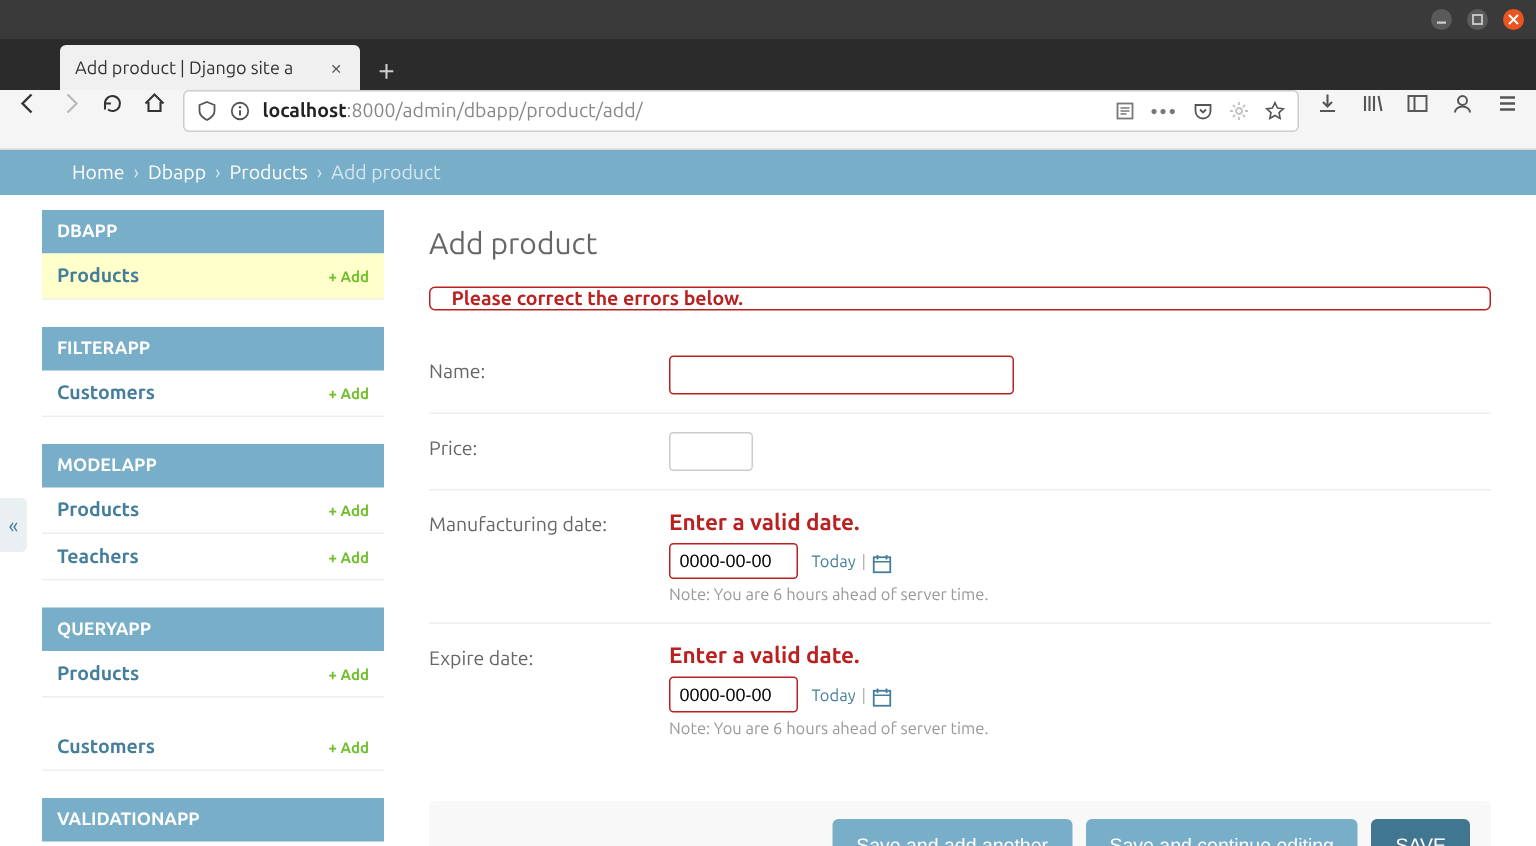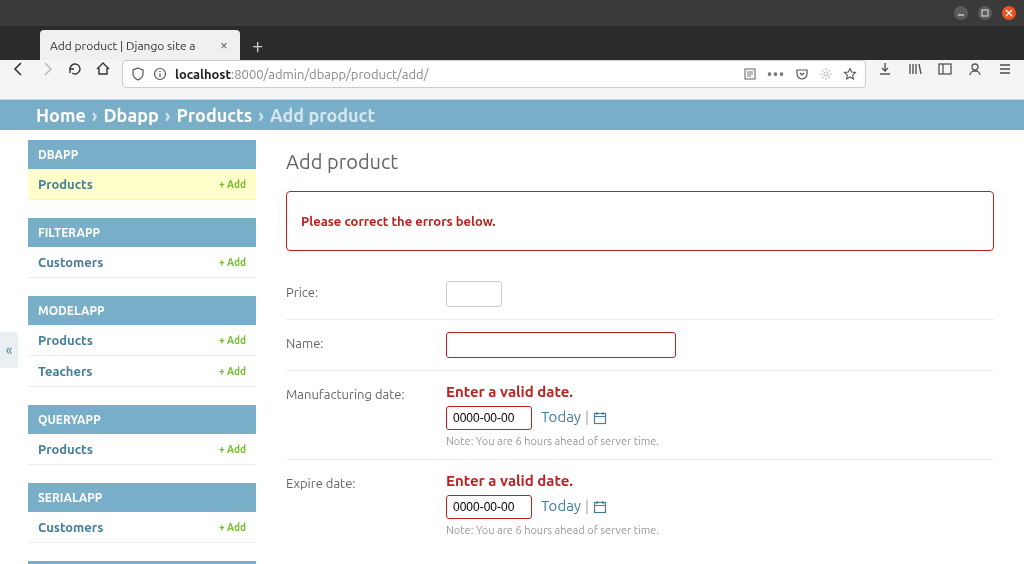--- a/index.html
+++ b/index.html
@@ -31,21 +31,21 @@
   .url-host { font-weight: bold; color: #222; }
   .url-rest { color: #888; }
   .urlbar-actions { display: flex; gap: 10px; align-items: center; color: #888; }
   .tool-actions { display: flex; gap: 12px; align-items: center; color: #555; }
   .tool-actions .ico { width: 18px; height: 18px; display: flex; align-items: center; justify-content: center; }
   
   
   .page { background: #fff; height: calc(564px - 26px - 34px - 40px); overflow: hidden; position: relative; }
   
   
-  .breadcrumbs { background: #79aec8; color: #fff; height: 30px; padding: 0 40px 0 36px; display: flex; align-items: center; font-size: 18px; font-weight: bold; }
+  .breadcrumbs { background: #79aec8; color: #fff; height: 30px; padding: 0 40px 0 48px; display: flex; align-items: center; font-size: 13px; }
   .breadcrumbs a { color: #fff; text-decoration: none; }
   .breadcrumbs .sep { padding: 0 6px; color: #d4e6ef; }
   .breadcrumbs .current { color: #d4e6ef; }
   
   
   .collapse-handle { position: absolute; left: 0; top: 50%; width: 18px; height: 36px; background: #eaeff2; display: flex; align-items: center; justify-content: center; color: #447e9b; font-size: 14px; border-radius: 0 4px 4px 0; z-index: 5; }
   
   
   .layout { display: flex; height: calc(100% - 30px); }
   .sidebar { width: 236px; padding: 10px 0 10px 8px; overflow-y: auto; margin-left: 20px; }
@@ -57,33 +57,33 @@
   .app-row.active { background: #ffffcc; }
   .app-row a.model { color: #447e9b; font-weight: bold; text-decoration: none; }
   .app-row .add { color: #70bf2b; font-size: 10px; font-weight: bold; text-decoration: none; }
   .app-row .add .plus { color: #70bf2b; font-weight: bold; }
   
   .content { flex: 1; padding: 20px 30px; overflow-y: auto; }
   .content::-webkit-scrollbar { width: 10px; }
   .content::-webkit-scrollbar-thumb { background: #a9a9a9; border-radius: 5px; }
   .content h1 { font-size: 20px; font-weight: normal; color: #666; margin-bottom: 18px; }
   
-  .errornote { border: 1px solid #ba2121; color: #ba2121; background: #fff; padding: 22px 14px; font-size: 13px; font-weight: bold; border-radius: 4px; margin-bottom: 18px; }
+  .errornote { border: 1px solid #ba2121; color: #ba2121; background: #fff; padding: 0 14px; font-size: 13px; font-weight: bold; border-radius: 4px; margin-bottom: 18px; }
   
   .form-row { display: flex; align-items: flex-start; padding: 12px 0; border-bottom: 1px solid #eee; font-size: 13px; }
   .form-row.noborder { border-bottom: none; }
   .form-row label { width: 160px; color: #666; padding-top: 4px; }
   .form-row .field { flex: 1; }
   .errmsg { color: #ba2121; font-size: 15px; margin-bottom: 6px; font-weight: bold; }
   .helptext { color: #999; font-size: 11px; margin-top: 5px; }
   
   input.vTextField { width: 230px; height: 26px; border: 1px solid #ba2121; border-radius: 3px; padding: 2px 6px; font-size: 13px; }
   input.vNumField { width: 56px; height: 26px; border: 1px solid #ccc; border-radius: 3px; padding: 2px 4px; font-size: 13px; }
   input.vDateField { width: 86px; height: 24px; border: 1px solid #ba2121; border-radius: 3px; padding: 2px 6px; font-size: 12px; }
-  .date-actions { display: inline-flex; align-items: flex-end; gap: 4px; margin-left: 6px; font-size: 15px; }
+  .date-actions { display: inline-flex; align-items: flex-start; gap: 4px; margin-left: 6px; font-size: 11px; }
   .date-actions a { color: #447e9b; text-decoration: none; }
   .date-actions .divider { color: #aaa; }
   .cal-icon { color: #447e9b; }
   
   .submit-row { background: #f8f8f8; padding: 12px 14px; text-align: right; margin-top: 30px; border-radius: 4px; }
   .submit-row .btn { display: inline-block; background: #79aec8; color: #fff; border: none; padding: 10px 16px; font-size: 13px; border-radius: 4px; margin-left: 6px; cursor: pointer; }
   .submit-row .btn.default { background: #417690; }
   
   svg { display: block; }
 </style>
@@ -258,46 +258,45 @@
           </div>
         </div>
         <div class="app-group">
           <div class="app-header">QUERYAPP</div>
           <div class="app-row">
             <a class="model" href="#">Products</a>
             <a class="add" href="#"><span class="plus">+</span> Add</a>
           </div>
         </div>
         <div class="app-group">
-          <div class="app-header">SERIALAPP</div>
           <div class="app-row">
             <a class="model" href="#">Customers</a>
             <a class="add" href="#"><span class="plus">+</span> Add</a>
           </div>
         </div>
         <div class="app-group">
           <div class="app-header">VALIDATIONAPP</div>
         </div>
       </div>
 
     <div class="content">
       <h1>Add product</h1>
       <div class="errornote">Please correct the errors below.</div>
+
+      <div class="form-row">
+        <label>Name:</label>
+        <div class="field">
+          <input class="vTextField" type="text" value="" style="">
+        </div>
+      </div>
 
       <div class="form-row">
         <label>Price:</label>
         <div class="field">
           <input class="vNumField" type="number" value="" style="">
-        </div>
-      </div>
-
-      <div class="form-row">
-        <label>Name:</label>
-        <div class="field">
-          <input class="vTextField" type="text" value="" style="">
         </div>
       </div>
 
       <div class="form-row">
         <label>Manufacturing date:</label>
         <div class="field">
           <div class="errmsg">Enter a valid date.</div>
           <input class="vDateField" type="text" value="0000-00-00" style="">
           <span class="date-actions">
             <a href="#">Today</a>

